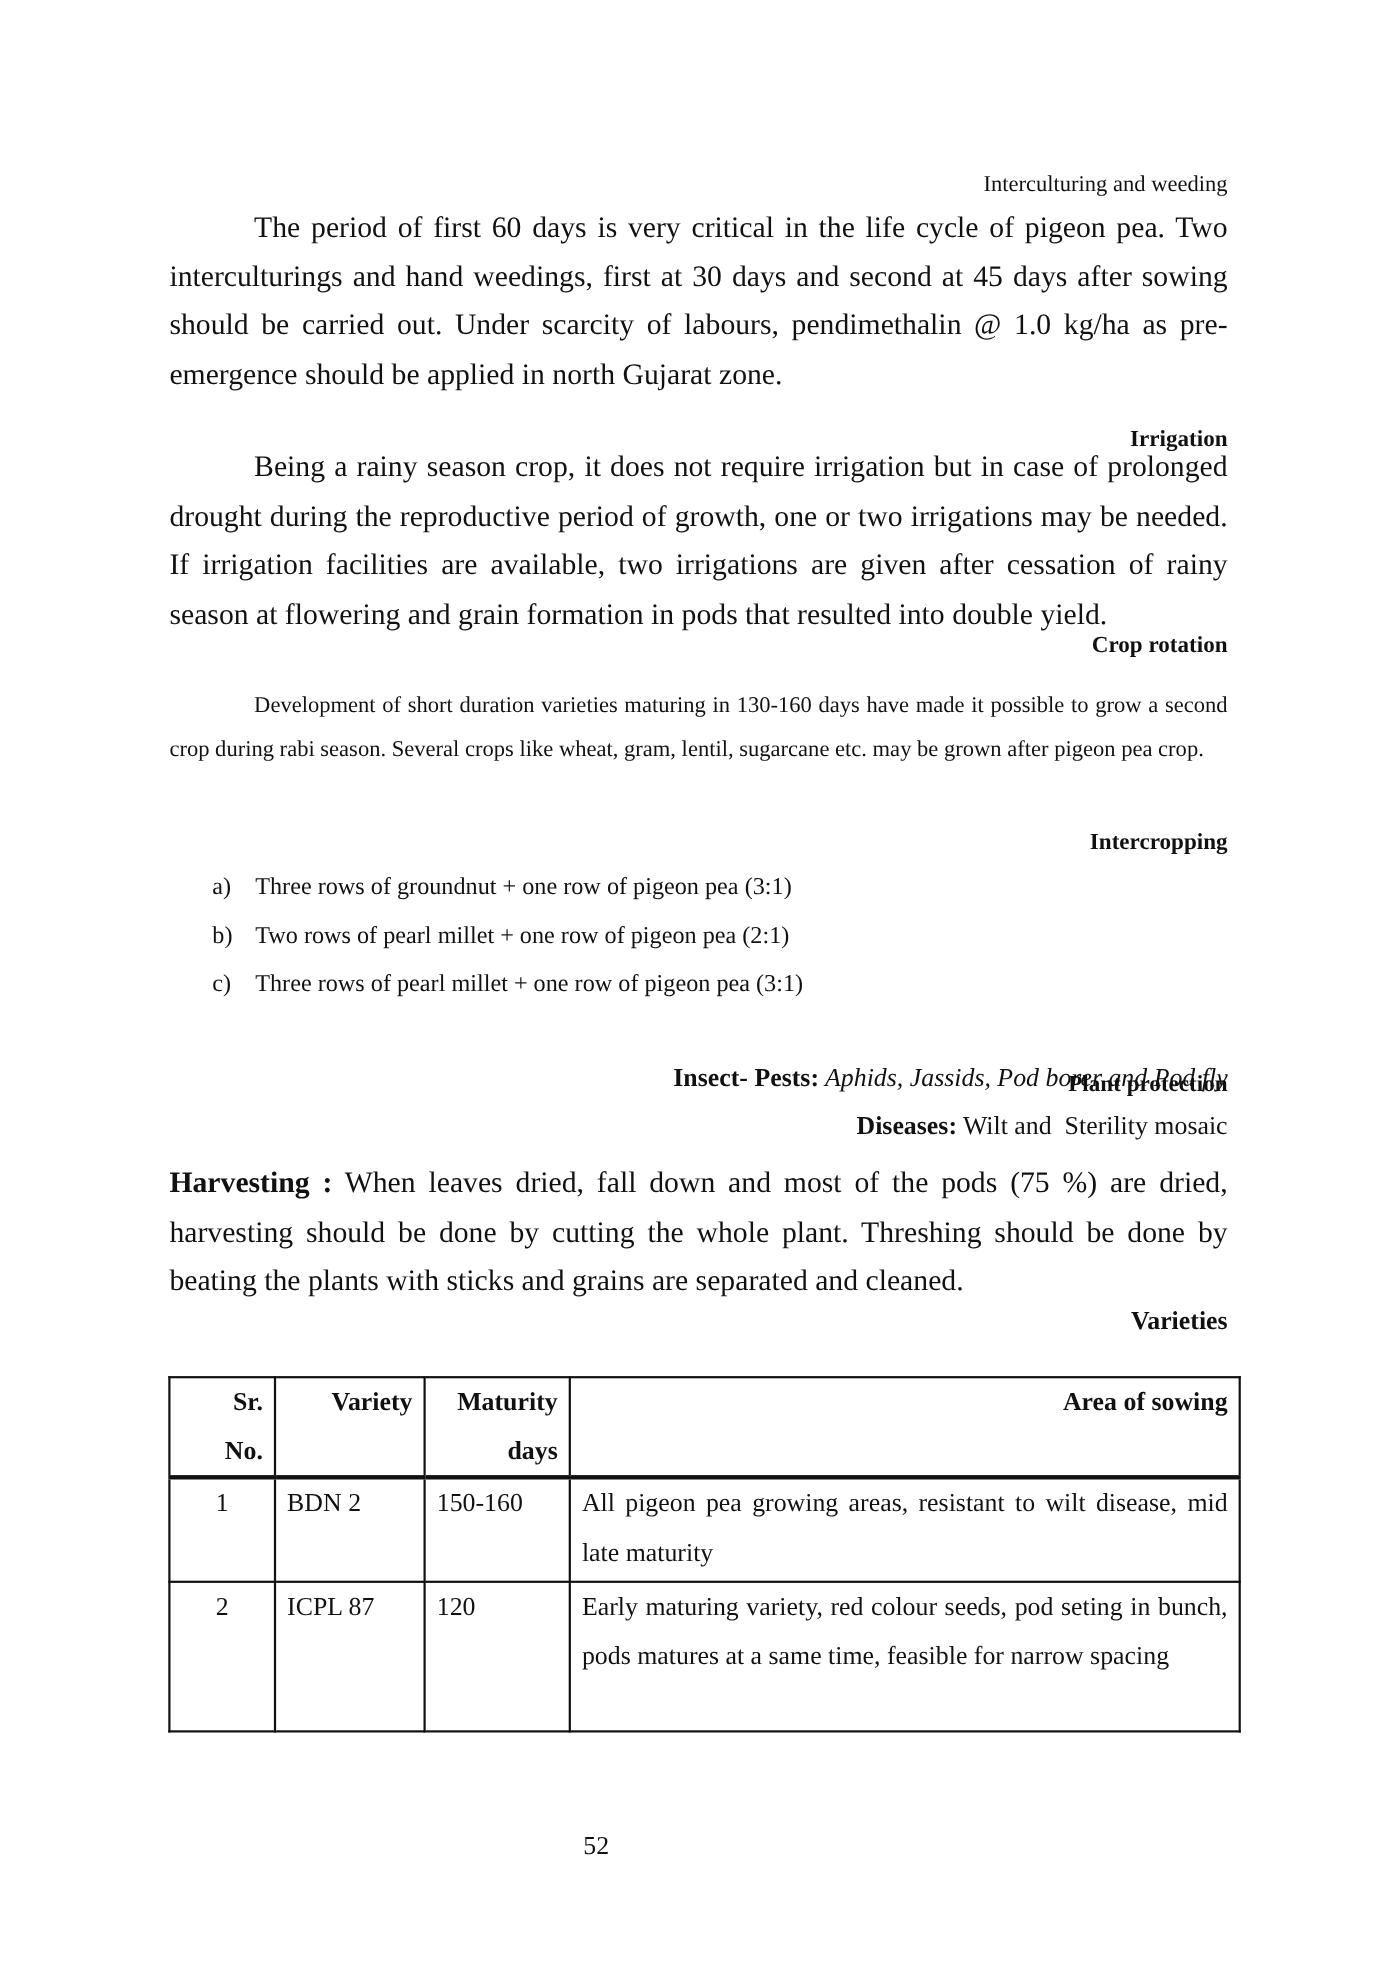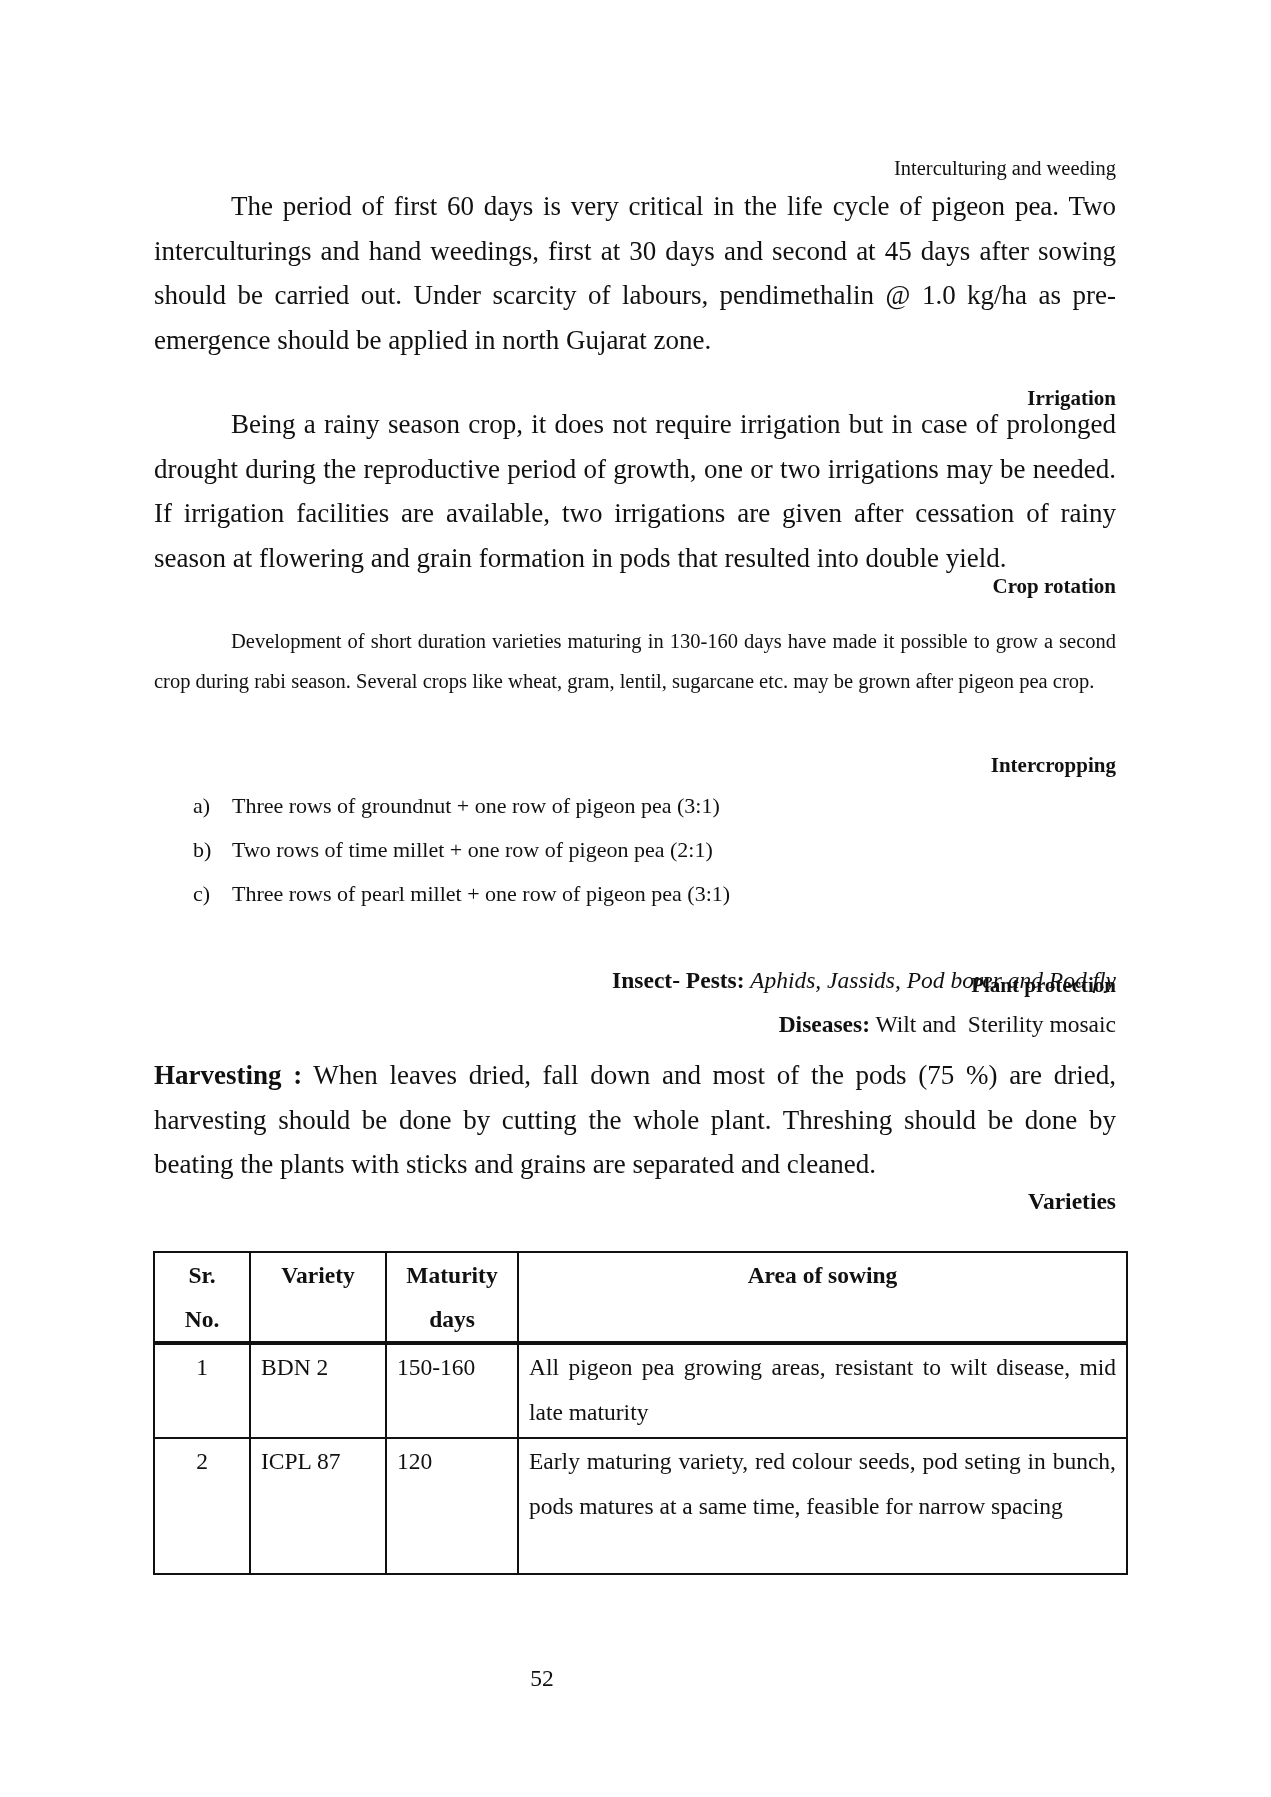--- a/index.html
+++ b/index.html
@@ -14,42 +14,42 @@
   .small-para { font-size: 20.5px; line-height: 39.5px; text-align: justify; text-align-last: left; margin: 0; }
   .small-para .indent { display: inline-block; width: 77px; }
   .list-line { position: absolute; left: 193px; font-size: 22px; line-height: 28px; white-space: nowrap; }
   .list-line .marker { display: inline-block; width: 39px; }
   .label-line { font-size: 23.5px; line-height: 28px; white-space: nowrap; }
   .label-line b { font-weight: bold; }
   table.varieties { position: absolute; left: 153px; top: 1251px; width: 975px;
     border-collapse: collapse; font-size: 23.5px; }
   table.varieties th, table.varieties td { border: 2px solid #111; vertical-align: top; padding: 4px 10px 0 10px; }
   table.varieties th { font-weight: bold; line-height: 44px; height: 82px; text-align: center; padding-top: 0; }
-  table.varieties thead tr th { border-bottom: 4px solid #111; }
+  table.varieties thead tr th { border-bottom: 4px solid #111; text-align: right; }
   table.varieties td { line-height: 44.5px; padding-top: 0; }
   table.varieties td.c-sr { text-align: center; }
   table.varieties td.c-area { text-align: justify; text-align-last: left; }
   col.w-sr { width: 96px; } col.w-var { width: 136px; } col.w-mat { width: 132px; } col.w-area { width: auto; }
   .page-num { position: absolute; left: 0; width: 1084px; top: 1664px; text-align: center; font-size: 23.5px; line-height: 28px; }
 </style>
 </head>
 <body>
 
 <div class="blk h-small" style="top:156px;">Interculturing and weeding</div>
 <p class="blk body-para" style="top:184px;"><span class="indent"></span><span>The period of first 60 days is very critical in the life cycle of pigeon pea. Two interculturings and hand weedings, first at 30 days and second at 45 days after sowing should be carried out. Under scarcity of labours, pendimethalin @ 1.0 kg/ha as pre-emergence should be applied in north Gujarat zone.</span></p>
 
 <div class="blk h-bold" style="top:386px;">Irrigation</div>
 <p class="blk body-para" style="top:402px;"><span class="indent"></span><span>Being a rainy season crop, it does not require irrigation but in case of prolonged drought during the reproductive period of growth, one or two irrigations may be needed.  If irrigation facilities are available, two irrigations are given after cessation of rainy season at flowering and grain formation in pods that resulted into double yield.</span></p>
 
 <div class="blk h-bold" style="top:574px;">Crop rotation</div>
 <p class="blk small-para" style="top:622px;"><span class="indent"></span><span>Development of short duration varieties maturing in 130-160 days have made it possible to grow a second crop during rabi season. Several crops like wheat, gram, lentil, sugarcane etc. may be grown after pigeon pea crop.</span></p>
 
 <div class="blk h-bold" style="top:753px;">Intercropping</div>
 <div class="list-line" style="top:792px;"><span class="marker">a)</span><span>Three rows of groundnut + one row of pigeon pea (3:1)</span></div>
-<div class="list-line" style="top:836px;"><span class="marker">b)</span><span>Two rows of time millet + one row of pigeon pea (2:1)</span></div>
+<div class="list-line" style="top:836px;"><span class="marker">b)</span><span>Two rows of pearl millet + one row of pigeon pea (2:1)</span></div>
 <div class="list-line" style="top:880px;"><span class="marker">c)</span><span>Three rows of pearl millet + one row of pigeon pea (3:1)</span></div>
 
 <div class="blk h-bold" style="top:973px;">Plant protection</div>
 <div class="blk label-line" style="top:966px;"><b>Insect- Pests:</b><span style="white-space:pre;font-style:italic;"> Aphids, Jassids, Pod borer and Pod fly</span></div>
 <div class="blk label-line" style="top:1010px;"><b>Diseases:</b><span style="white-space:pre;"> Wilt and  Sterility mosaic</span></div>
 
 <p class="blk body-para" style="top:1053px;"><b>Harvesting :</b><span> When leaves dried, fall down and most of the pods (75 %) are dried, harvesting should be done by cutting the whole plant. Threshing should be done by beating the plants with sticks and grains are separated and cleaned.</span></p>
 
 <div class="blk h-bold-lg" style="top:1187px;">Varieties</div>
 

